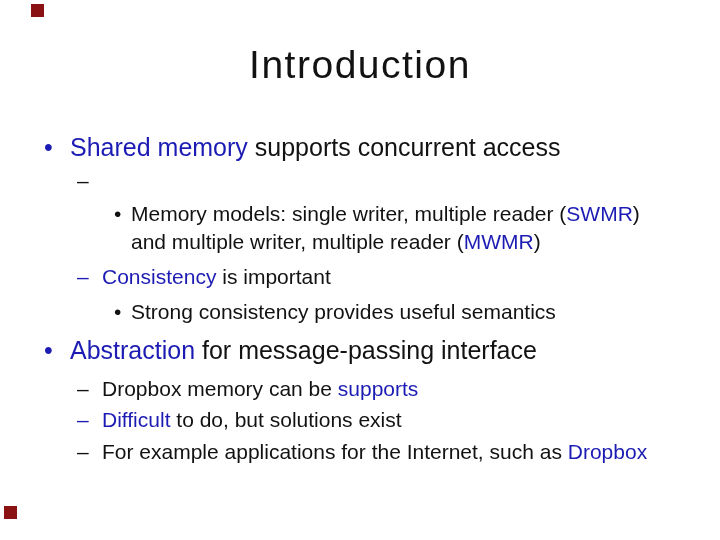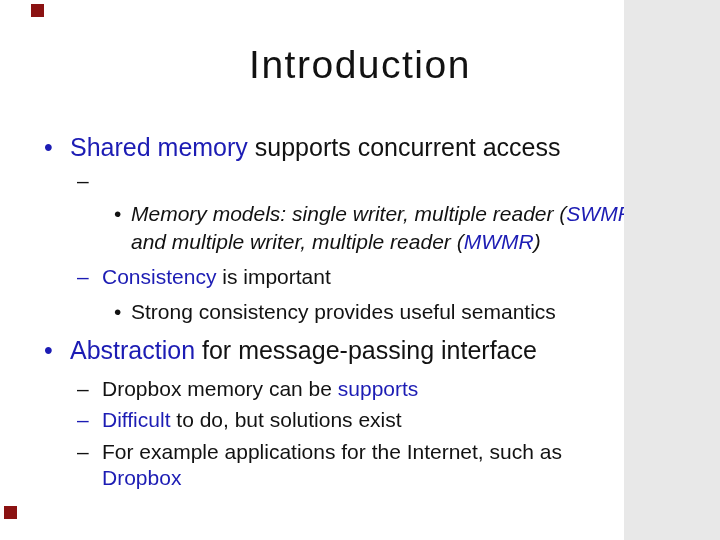--- a/index.html
+++ b/index.html
@@ -9,21 +9,21 @@
     --background:#FFFFFF;
   }
   html,body{margin:0;padding:0;}
   body{
     width:720px;height:540px;
     background:#e8e8e8;
     font-family:"Liberation Sans", sans-serif;
   }
   .slide{
     position:relative;
-    width:624px;height:540px;
+    width:720px;height:540px;
     background:var(--background);
     overflow:hidden;
   }
   .title{
     position:absolute;
     top:42px;left:0;width:720px;
     text-align:center;
     font-size:39px;
     line-height:1.2;
     letter-spacing:1.5px;
@@ -36,21 +36,21 @@
     color:var(--text-black);
     white-space:normal;
   }
   .l1{left:44px;font-size:25px;line-height:30px;}
   .l1 .marker{flex:0 0 26px;}
   .l2{left:77px;font-size:21px;line-height:26px;}
   .l2 .marker{flex:0 0 25px;}
   .l3{left:114px;font-size:21px;line-height:28px;}
   .l3 .marker{flex:0 0 17px;}
   .text{display:block;}
-  .w-wrap{width:525px;font-style:italic;}
+  .w-wrap{width:525px;}
   .blue{color:var(--accent-blue);}
   .black{color:var(--text-black);}
   .corner{
     position:absolute;
     background:var(--corner-red);
   }
   .corner.tl{left:31px;top:4px;width:13px;height:13px;}
   .corner.bl{left:4px;top:506px;width:13px;height:13px;}
 </style>
 </head>

